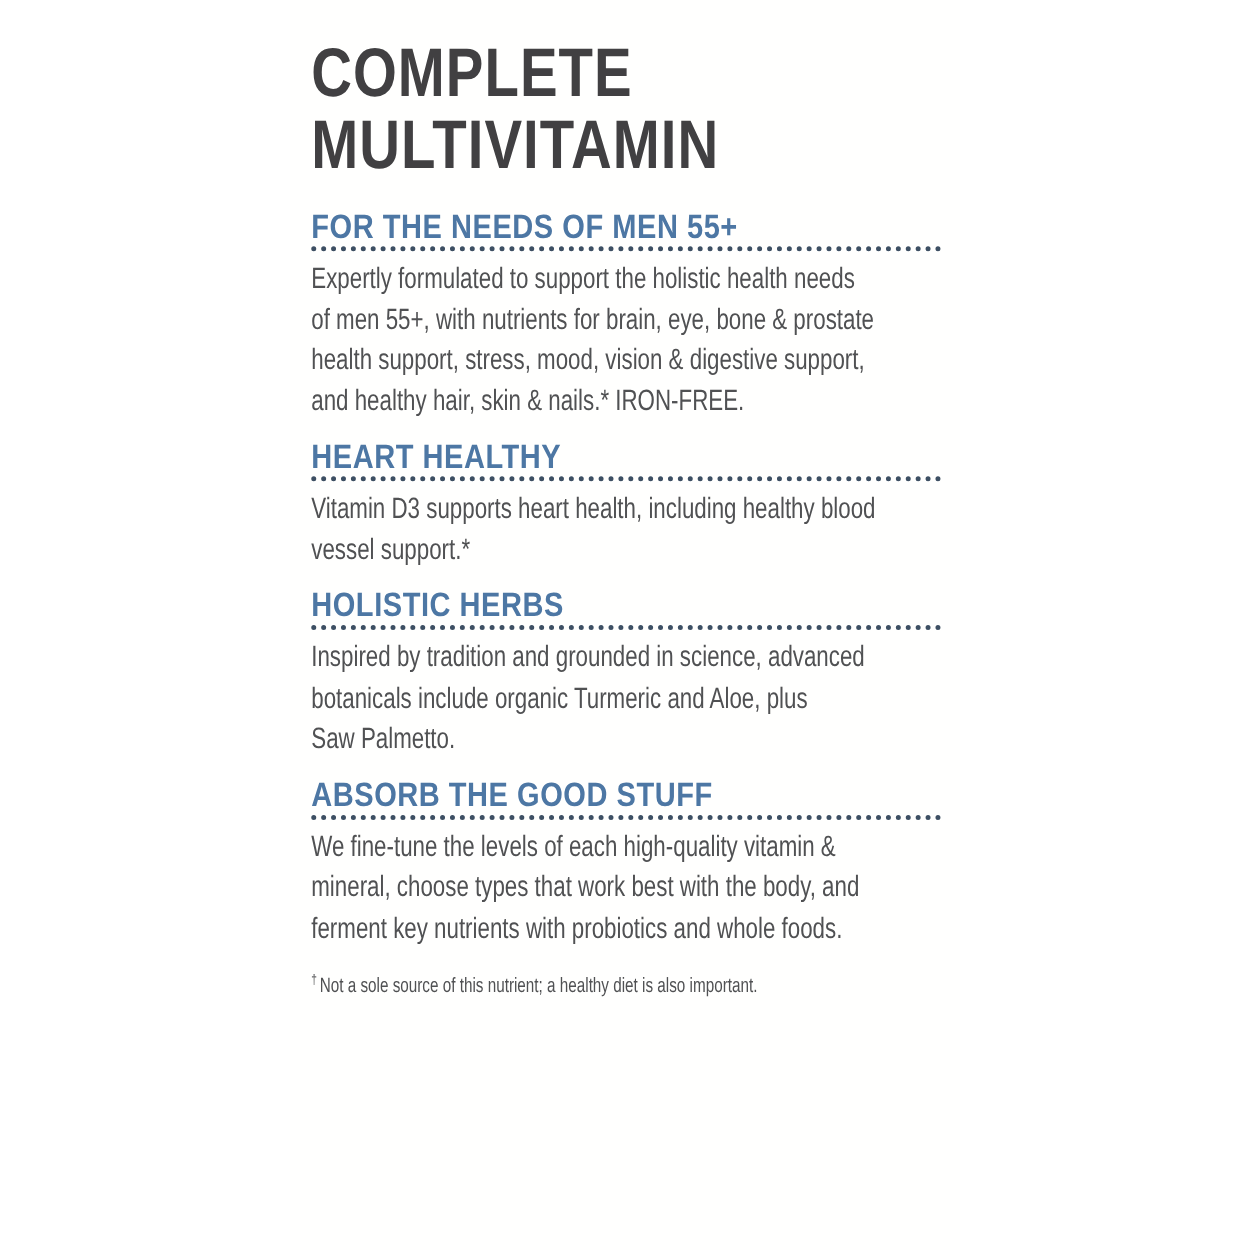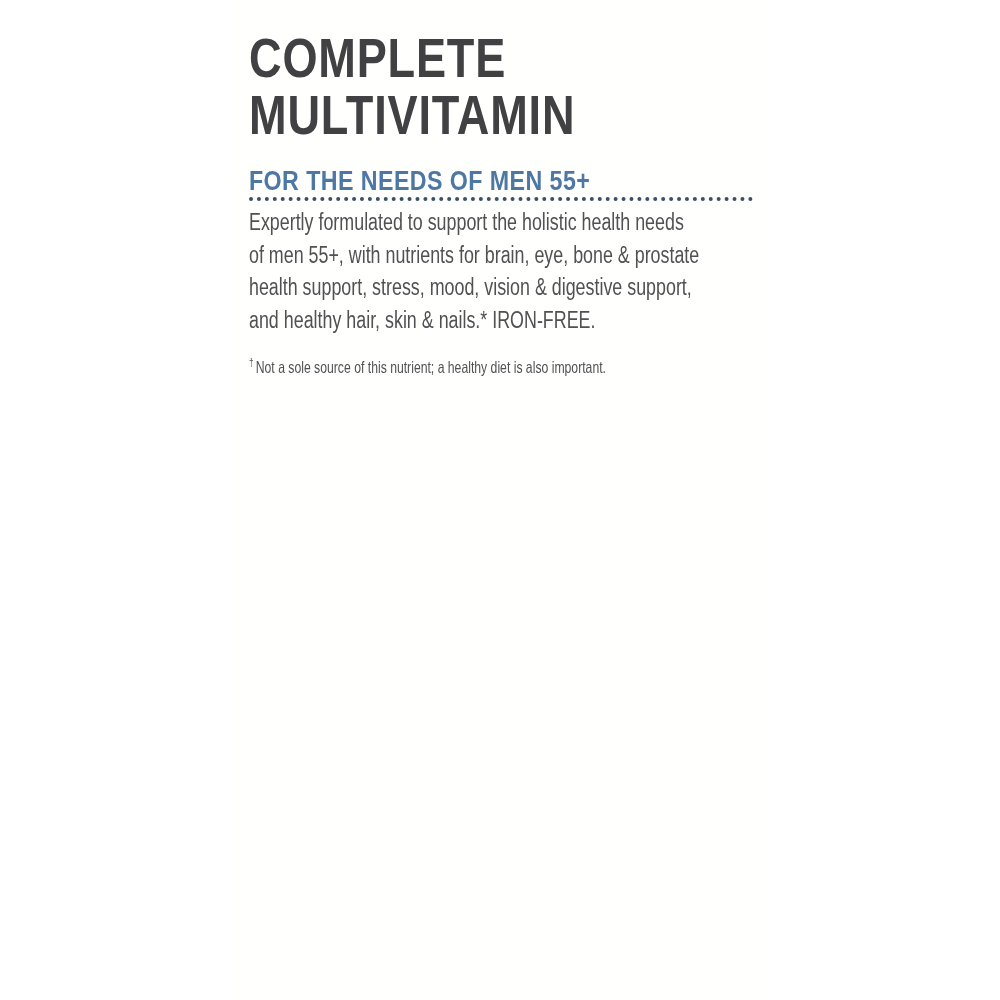--- a/index.html
+++ b/index.html
@@ -99,20 +99,40 @@
       <section class="sec">
         <h2>FOR THE NEEDS OF MEN 55+</h2>
         <div class="dots"></div>
         <p>Expertly formulated to support the holistic health needs
 of men 55+, with nutrients for brain, eye, bone &amp; prostate
 health support, stress, mood, vision &amp; digestive support,
 and healthy hair, skin &amp; nails.* IRON-FREE.</p>
       </section>
 
 
+      <section class="sec">
+        <h2>HEART HEALTHY</h2>
+        <div class="dots"></div>
+        <p>Vitamin D3 supports heart health, including healthy blood
+vessel support.*</p>
+      </section>
 
+      <section class="sec">
+        <h2>HOLISTIC HERBS</h2>
+        <div class="dots"></div>
+        <p>Inspired by tradition and grounded in science, advanced
+botanicals include organic Turmeric and Aloe, plus
+Saw Palmetto.</p>
+      </section>
 
+      <section class="sec">
+        <h2>ABSORB THE GOOD STUFF</h2>
+        <div class="dots"></div>
+        <p>We fine-tune the levels of each high-quality vitamin &amp;
+mineral, choose types that work best with the body, and
+ferment key nutrients with probiotics and whole foods.</p>
+      </section>
 
       <p class="footnote"><sup>†</sup><span>Not a sole source of this nutrient; a healthy diet is also important.</span></p>
 
     </div>
   </div>
 </div>
 
 </body></html>

